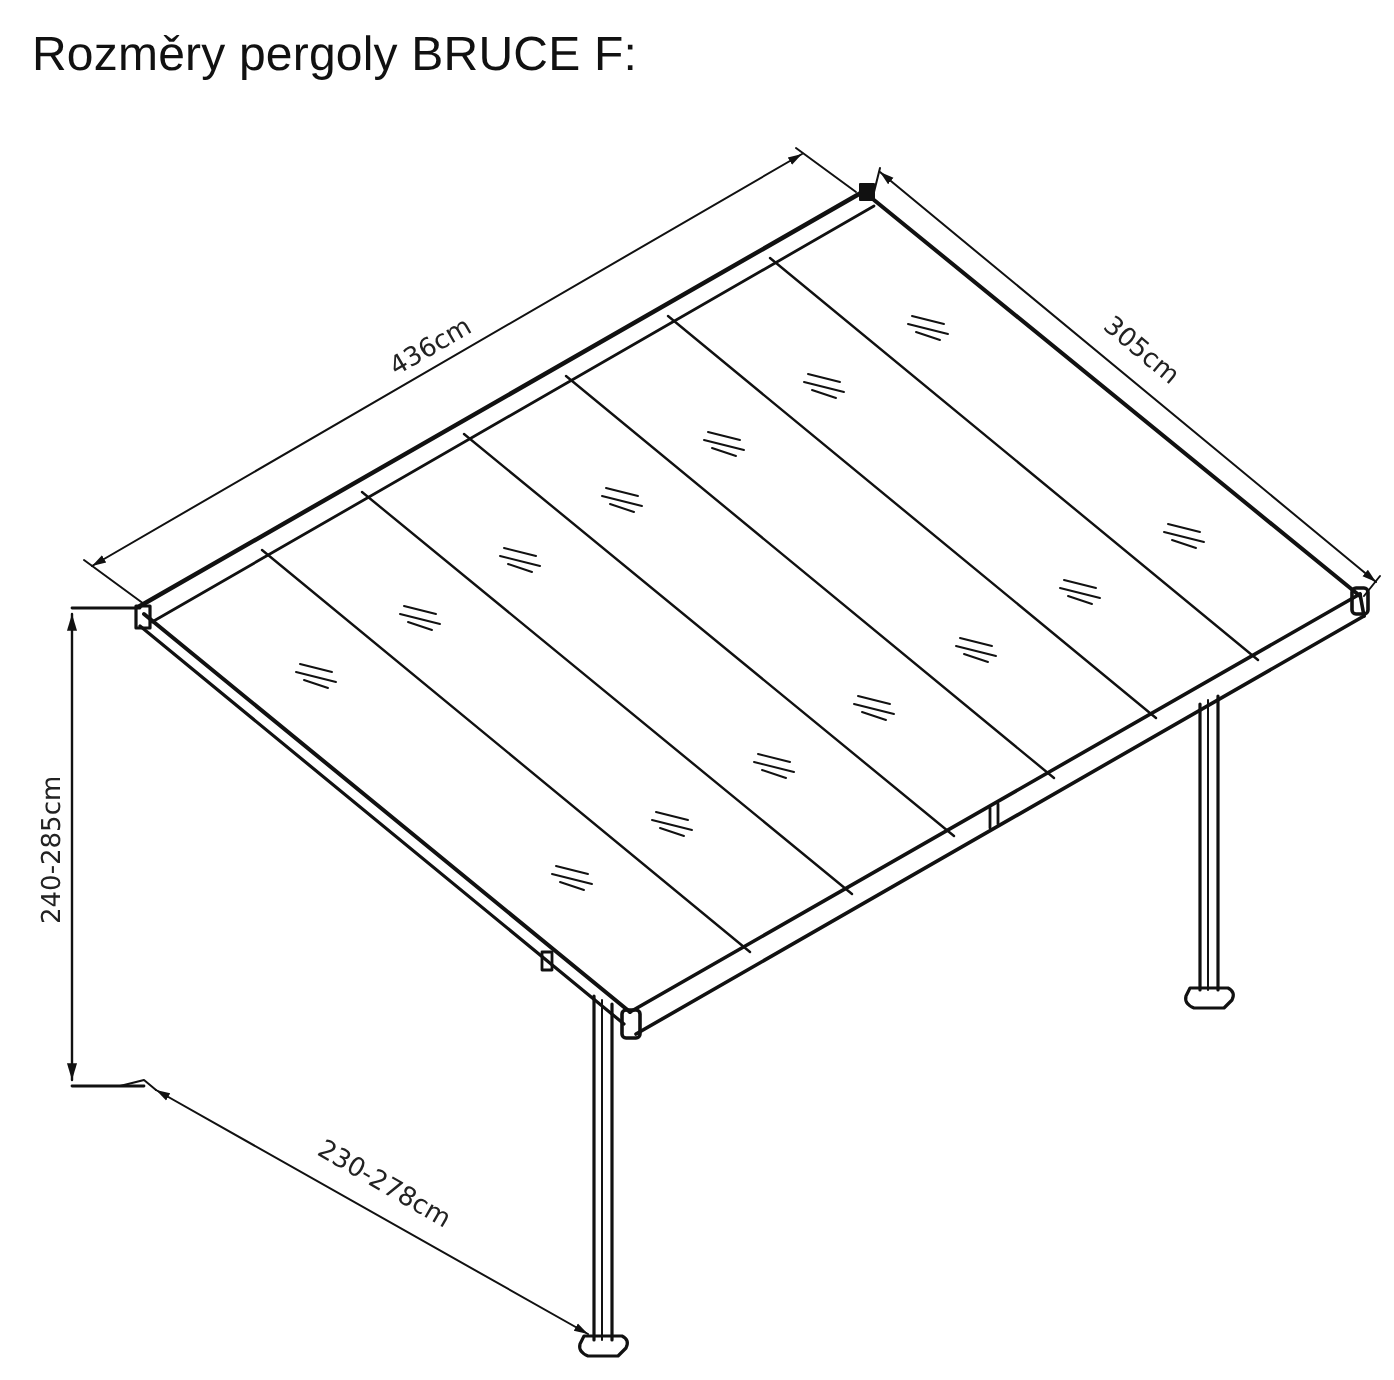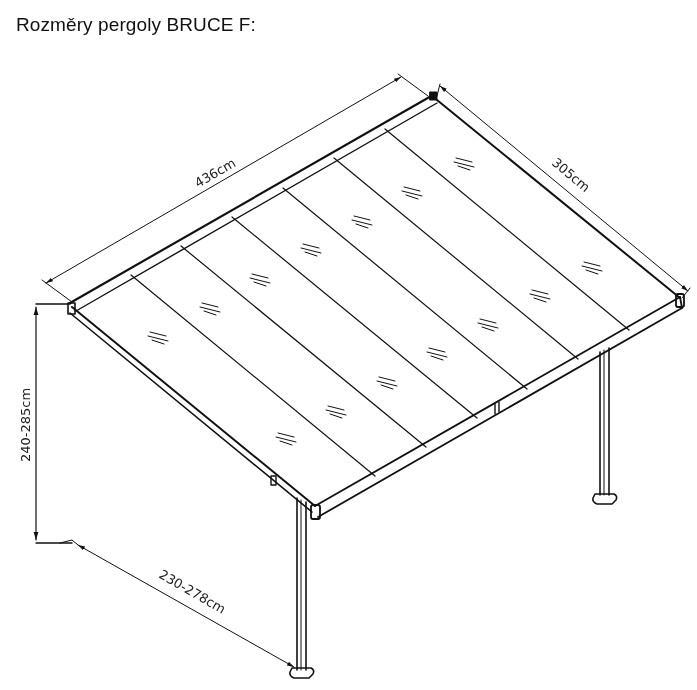--- a/index.html
+++ b/index.html
@@ -1,20 +1,20 @@
 <!DOCTYPE html>
 <html><head>
 <meta charset="utf-8">
 <style>
   html, body { margin: 0; padding: 0; background: #ffffff; }
   body { width: 697px; height: 690px; position: relative; overflow: hidden; }
   .title {
     position: absolute; left: 16px; top: 14px;
     font-family: "Liberation Sans", "DejaVu Sans", sans-serif;
-    font-size: 19px; color: #111111; letter-spacing: 0.1px;
+    font-size: 24px; color: #111111; letter-spacing: 0.1px;
   }
   svg.drawing { position: absolute; left: 0; top: 0; }
   .dim-text {
     font-family: "DejaVu Sans", sans-serif;
     font-size: 13px; fill: #222222;
   }
 </style>
 </head>
 <body>
 

